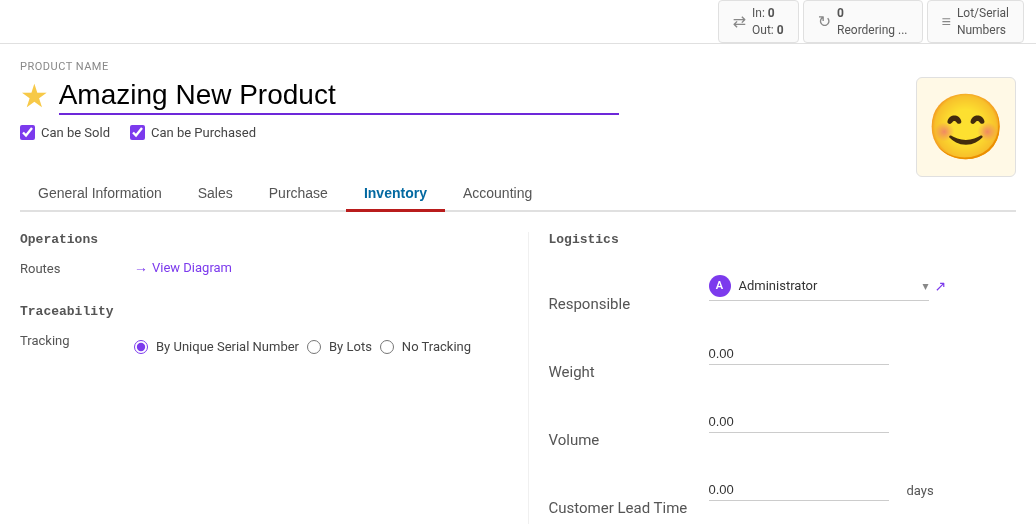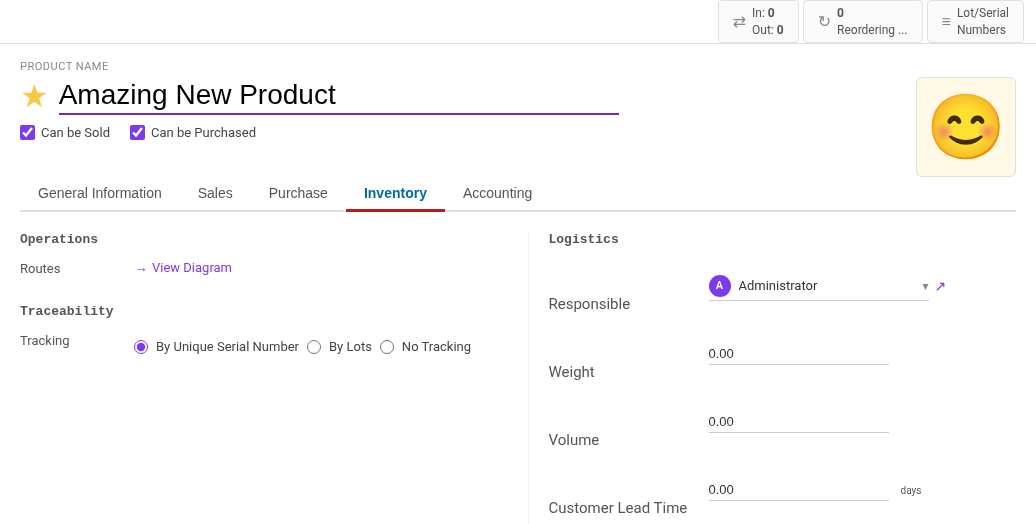--- a/index.html
+++ b/index.html
@@ -140,21 +140,21 @@
     .number-input {
       border: none;
       border-bottom: 1px solid #ccc;
       width: 180px;
       font-size: 13px;
       padding: 3px 0;
       outline: none;
       color: #333;
       background: transparent;
     }
-    .unit-label { font-size: 10px; color: #555; margin-left: 6px; }
+    .unit-label { font-size: 13px; color: #555; margin-left: 12px; }
   </style>
 </head>
 <body>
 
 <div class="top-bar">
   <div class="top-bar-item">
     <span class="top-bar-icon">⇄</span>
     <div class="in-out">
       <span><span>In:</span> <strong>0</strong></span>
       <span><span>Out:</span> <strong>0</strong></span>

